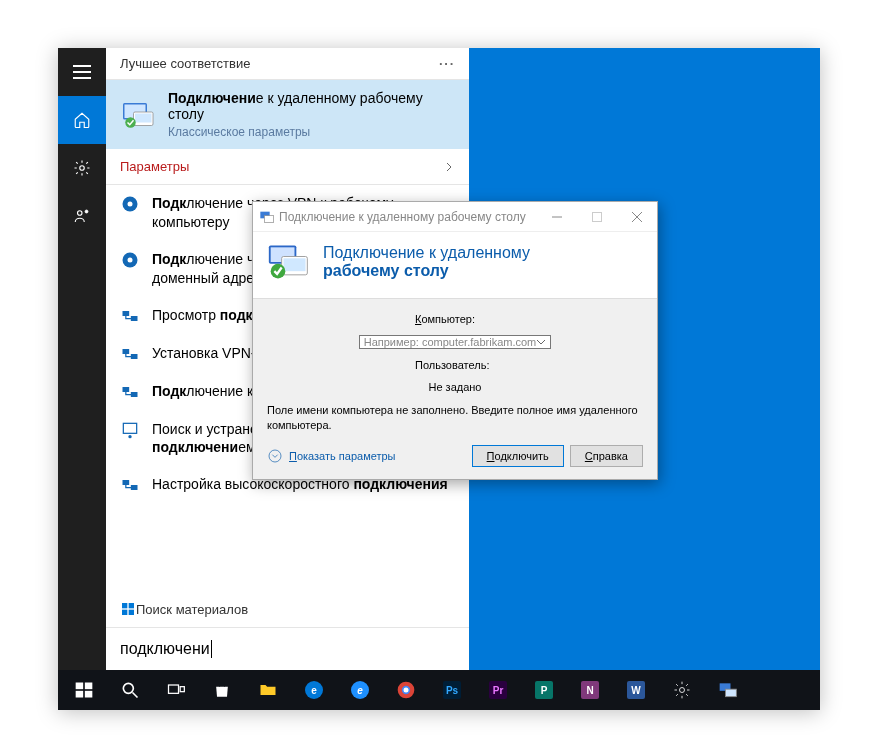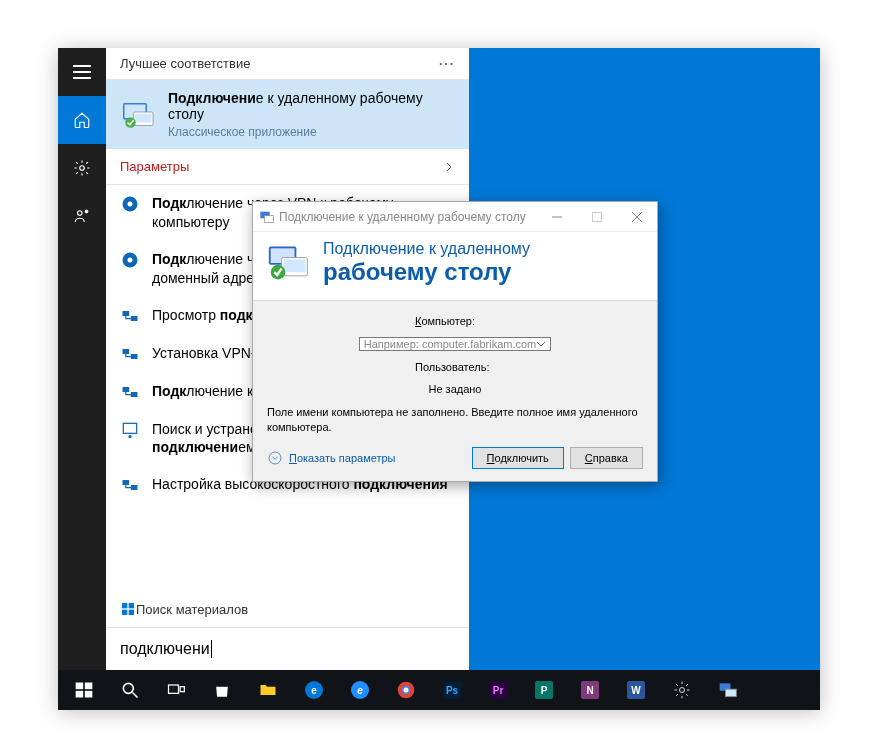--- a/index.html
+++ b/index.html
@@ -31,21 +31,21 @@
 @keyframes blink { 50% { opacity: 0; } }
 
 .rdp { position: absolute; left: 194px; top: 153px; width: 406px; background: #fff; border: 1px solid #aaa; box-shadow: 2px 4px 14px rgba(0,0,0,0.35); font-size: 11px; color: #000; }
 .rdp-titlebar { height: 30px; background: #fff; display: flex; align-items: center; padding-left: 6px; border-bottom: 1px solid #eee; }
 .rdp-titlebar .t { flex: 1; color: #888; font-size: 12px; padding-left: 4px; }
 .rdp-titlebar .wbtn { width: 40px; height: 30px; display: flex; align-items: center; justify-content: center; color: #888; cursor: pointer; }
 .rdp-header { display: flex; align-items: center; padding: 8px 14px 14px 14px; background: #fff; }
 .rdp-header .hicon { width: 44px; height: 44px; margin-right: 12px; }
 .rdp-header .htxt { color: #0b5cab; font-family: "Segoe UI", sans-serif; }
 .rdp-header .l1 { font-size: 16px; }
-.rdp-header .l2 { font-size: 24px; font-weight: 600; }
+.rdp-header .l2 { font-size: 16px; font-weight: 600; }
 .rdp-body { background: #f0f0f0; border-top: 1px solid #ddd; padding: 14px 14px 12px 14px; }
 .rdp-row { display: flex; align-items: center; margin-bottom: 10px; gap: 10px; flex-direction: column; }
 .rdp-row .lbl { width: 80px; color: #000; }
 .rdp-row select, .rdp-row .sel { flex: 1; height: 21px; border: 1px solid #777; background: #fff; font-size: 11px; padding: 0 4px; color: #888; display: flex; align-items: center; justify-content: space-between; }
 .rdp-msg { font-size: 11px; color: #000; line-height: 1.35; margin: 4px 0 12px 0; }
 .rdp-foot { display: flex; align-items: center; justify-content: space-between; }
 .rdp-foot .show { display: flex; align-items: center; gap: 6px; color: #0b5cab; cursor: pointer; font-size: 11px; }
 .rdp-foot .btns { display: flex; gap: 6px; }
 .rdp-foot button { height: 22px; padding: 0 14px; border: 1px solid #adadad; background: #e1e1e1; font-size: 11px; cursor: pointer; }
 .rdp-foot button.primary { border: 1px solid #0078d7; }
@@ -97,21 +97,21 @@
       <svg class="icon" viewBox="0 0 48 48">
         <rect x="4" y="8" width="32" height="22" rx="2" fill="#3a7bd5"></rect>
           <rect x="6" y="10" width="28" height="18" fill="#cfe6ff"></rect>
         <rect x="18" y="20" width="26" height="18" rx="2" fill="#fff" stroke="#888"></rect>
           <rect x="20" y="22" width="22" height="12" fill="#d0e8ff"></rect>
         <circle cx="14" cy="34" r="7" fill="#4caf50"></circle>
           <path d="M10 34l3 3 5-6" stroke="#fff" stroke-width="2" fill="none"></path>
       </svg>
       <div>
         <div class="title"><b><span>Подключени</span></b><span>е</span><span> к удаленному рабочему столу</span></div>
-        <div class="sub">Классическое приложение</div>
+        <div class="sub">Классическое параметры</div>
       </div>
     </div>
     <div class="params-header">
       <span>Параметры</span>
       <svg width="12" height="12" viewBox="0 0 24 24">
           <path d="M8 4l8 8-8 8" stroke="#666" stroke-width="2" fill="none"></path>
         </svg>
     </div>
     <div class="results">
       <div class="result">

